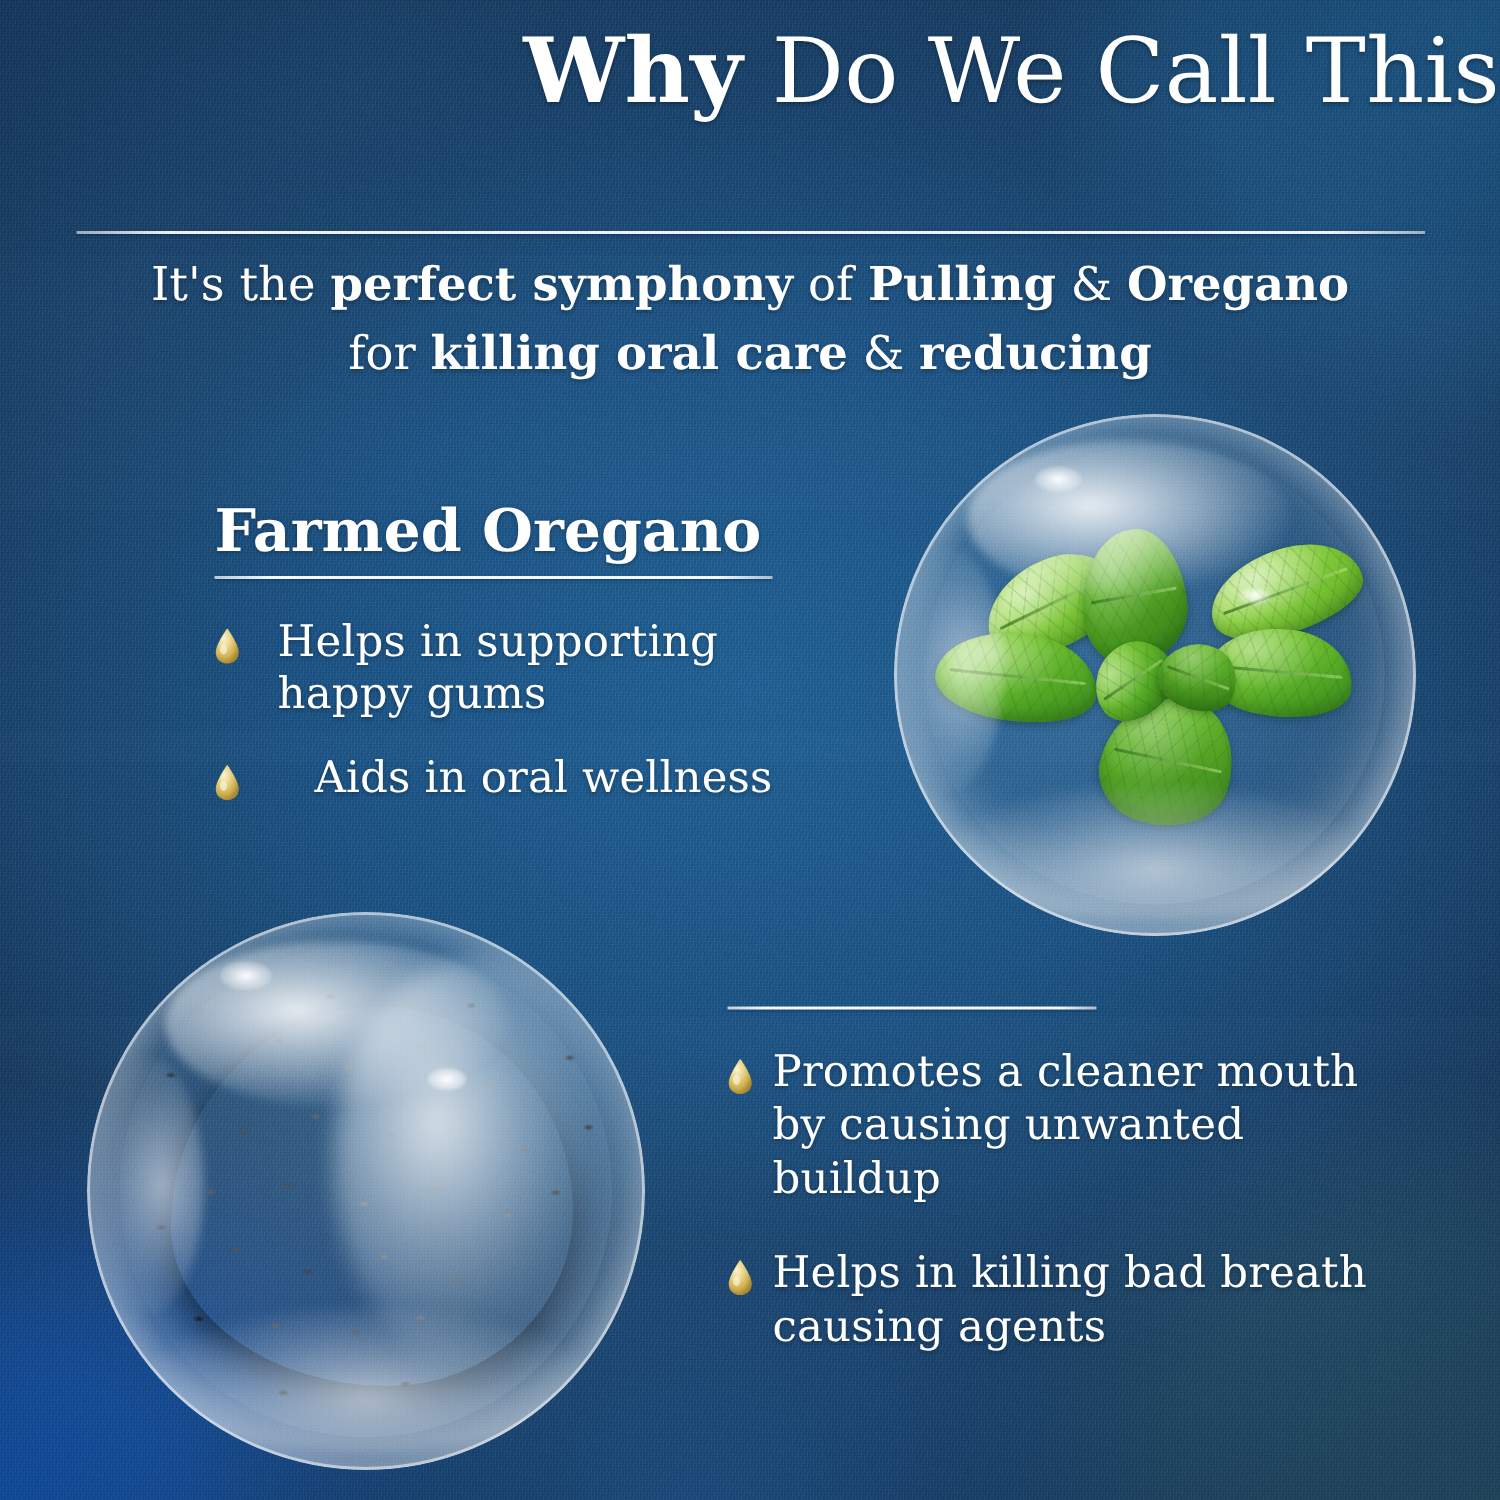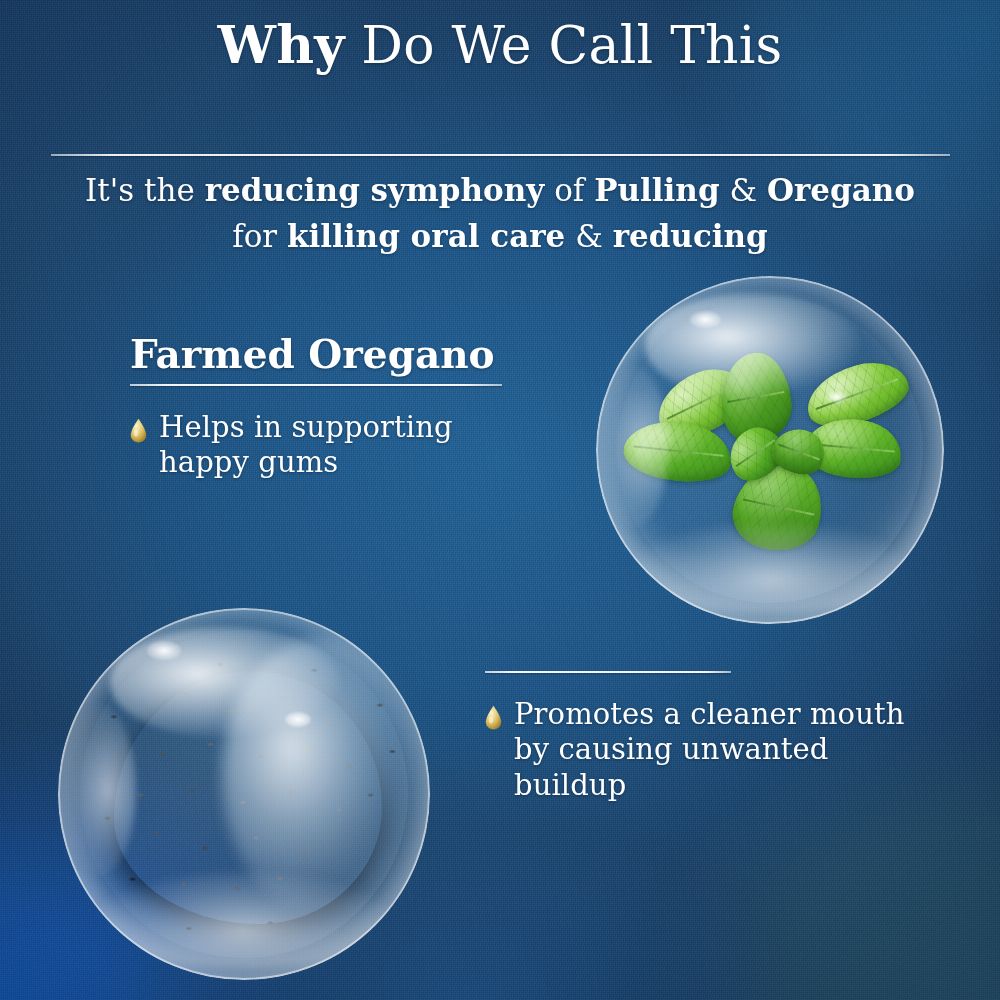--- a/index.html
+++ b/index.html
@@ -62,21 +62,21 @@
   
   .headline {
     position: absolute;
     left: 0; right: 0; top: 18px;
     text-align: center;
     color: #ffffff;
     line-height: 1.02;
     text-shadow: 0 1px 3px rgba(2,18,36,0.42);
   }
   .hl-line { display: block; white-space: nowrap; }
-  .hl-1 { font-size: 52px; letter-spacing: .2px; }
+  .hl-1 { font-size: 60px; letter-spacing: .2px; text-align: right; }
   .hl-2 { font-size: 52px; margin-top: 10px; letter-spacing: .2px; }
   .hl-strong { font-weight: 700; }
   .hl-light  { font-weight: 400; }
 
   .title-rule {
     position: absolute;
     left: 51px;
     top: 154px;
     width: 899px;
     height: 2px;
@@ -296,38 +296,39 @@
     height: 2px;
     margin-top: 9px;
     background: linear-gradient(90deg, rgba(255,255,255,.70), rgba(255,255,255,.95) 10%, rgba(255,255,255,.95) 90%, rgba(255,255,255,.60));
     box-shadow: 0 1px 2px rgba(2,18,36,0.32);
   }
   .bullets { margin-top: 24px; }
   .bullet {
     display: flex;
     align-items: flex-start;
     gap: 12px;
+    justify-content: space-between;
   }
   .bullet + .bullet { margin-top: 20px; }
   .drop {
     flex: 0 0 auto;
     position: relative;
     width: 17px; height: 25px;
     margin-top: 8px;
   }
   .drop svg { display: block; width: 100%; height: 100%; }
   .bullet-text {
     font-size: 29px;
     font-weight: 400;
     line-height: 1.22;
     text-shadow: 0 1px 3px rgba(2,18,36,0.40);
     letter-spacing: .1px;
   }
 
-  #block-oregano { left: 130px; top: 334px; width: 372px; }
+  #block-oregano { left: 143px; top: 334px; width: 372px; }
   #block-oregano .bullet-text { max-width: 330px; }
 
   #block-sesame { left: 485px; top: 662px; width: 246px; }
   #block-sesame .bullets { width: 440px; }
   #block-sesame .bullet-text { max-width: 410px; }
   #block-sesame .bullet + .bullet { margin-top: 28px; }
 </style>
 </head>
 <body>
 
@@ -344,21 +345,21 @@
   <div class="bg-layer bg-weave-d"></div>
   <div class="bg-layer bg-vign"></div>
 
   <div class="headline">
     <span class="hl-line hl-1"><span class="hl-strong">Why</span><span class="hl-light"> Do We Call This</span></span>
   </div>
 
   <div class="title-rule"></div>
 
   <div class="subhead">
-    <span class="sub-line"><span class="sub-n">It's the </span><span class="sub-b">reducing symphony</span><span class="sub-n"> of </span><span class="sub-b">Pulling</span><span class="sub-n"> &amp; </span><span class="sub-b">Oregano</span></span>
+    <span class="sub-line"><span class="sub-n">It's the </span><span class="sub-b">perfect symphony</span><span class="sub-n"> of </span><span class="sub-b">Pulling</span><span class="sub-n"> &amp; </span><span class="sub-b">Oregano</span></span>
     <span class="sub-line"><span class="sub-n">for </span><span class="sub-b">killing oral care</span><span class="sub-n"> &amp; </span><span class="sub-b">reducing</span></span>
   </div>
 
   <div class="bubble" id="bubble-oregano">
     <div class="shell"></div>
     <div class="inner-tint"></div>
 
     <div class="sprig">
       <div class="leaf pale" style="left:17%;  top:28%;  width:27%; height:17%; transform:rotate(-22deg);"></div>
       <div class="leaf" style="left:8%;   top:42%;  width:31%; height:17%; transform:rotate(10deg);"></div>
@@ -413,35 +414,53 @@
                 <stop offset="100%" stop-color="#a8872f"></stop>
               </radialGradient>
             </defs>
             <path d="M8.5 0.8 C8.5 0.8 16.2 11.4 16.2 17.0 C16.2 21.4 12.8 24.4 8.5 24.4 C4.2 24.4 0.8 21.4 0.8 17.0 C0.8 11.4 8.5 0.8 8.5 0.8 Z" fill="url(#gd1)"></path>
             <ellipse cx="6.0" cy="15.0" rx="2.3" ry="3.4" fill="#fdf7dd" opacity="0.62"></ellipse>
           </svg>
         </span>
         <span class="bullet-text">Helps in supporting happy gums</span>
       </div>
 
+      <div class="bullet">
+        <span class="drop">
+          <svg viewBox="0 0 17 25" xmlns="http://www.w3.org/2000/svg">
+            <path d="M8.5 0.8 C8.5 0.8 16.2 11.4 16.2 17.0 C16.2 21.4 12.8 24.4 8.5 24.4 C4.2 24.4 0.8 21.4 0.8 17.0 C0.8 11.4 8.5 0.8 8.5 0.8 Z" fill="url(#gd1)"></path>
+            <ellipse cx="6.0" cy="15.0" rx="2.3" ry="3.4" fill="#fdf7dd" opacity="0.62"></ellipse>
+          </svg>
+        </span>
+        <span class="bullet-text">Aids in oral wellness</span>
+      </div>
 
     </div>
   </div>
 
   <div class="block" id="block-sesame">
     <div class="block-rule"></div>
     <div class="bullets">
 
       <div class="bullet">
         <span class="drop">
           <svg viewBox="0 0 17 25" xmlns="http://www.w3.org/2000/svg">
             <path d="M8.5 0.8 C8.5 0.8 16.2 11.4 16.2 17.0 C16.2 21.4 12.8 24.4 8.5 24.4 C4.2 24.4 0.8 21.4 0.8 17.0 C0.8 11.4 8.5 0.8 8.5 0.8 Z" fill="url(#gd1)"></path>
             <ellipse cx="6.0" cy="15.0" rx="2.3" ry="3.4" fill="#fdf7dd" opacity="0.62"></ellipse>
           </svg>
         </span>
         <span class="bullet-text">Promotes a cleaner mouth by causing unwanted buildup</span>
       </div>
 
+      <div class="bullet">
+        <span class="drop">
+          <svg viewBox="0 0 17 25" xmlns="http://www.w3.org/2000/svg">
+            <path d="M8.5 0.8 C8.5 0.8 16.2 11.4 16.2 17.0 C16.2 21.4 12.8 24.4 8.5 24.4 C4.2 24.4 0.8 21.4 0.8 17.0 C0.8 11.4 8.5 0.8 8.5 0.8 Z" fill="url(#gd1)"></path>
+            <ellipse cx="6.0" cy="15.0" rx="2.3" ry="3.4" fill="#fdf7dd" opacity="0.62"></ellipse>
+          </svg>
+        </span>
+        <span class="bullet-text">Helps in killing bad breath causing agents</span>
+      </div>
 
     </div>
   </div>
 
 </div>
 
 </body></html>

